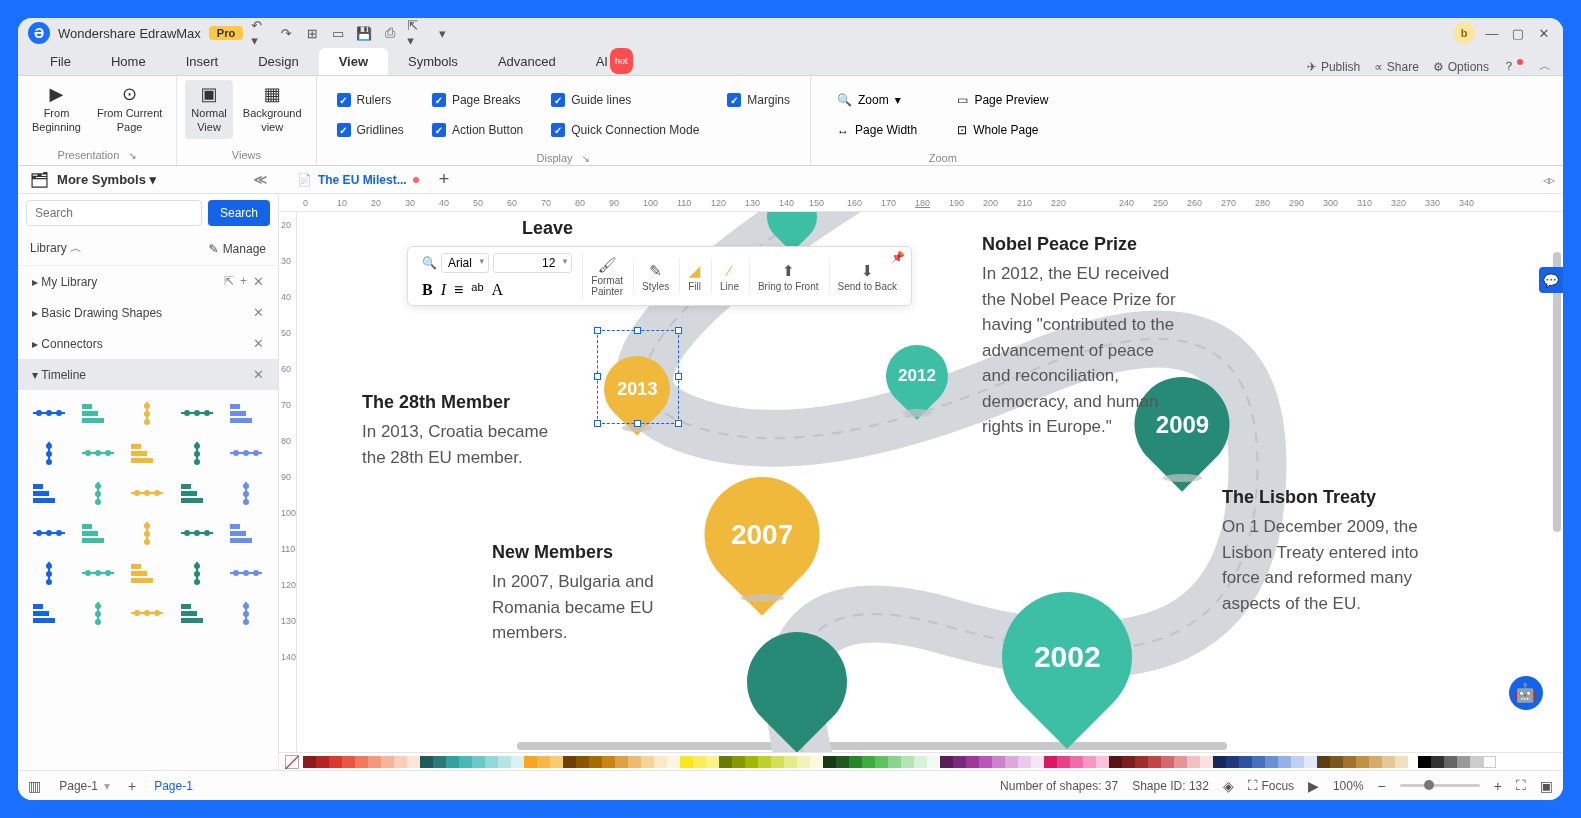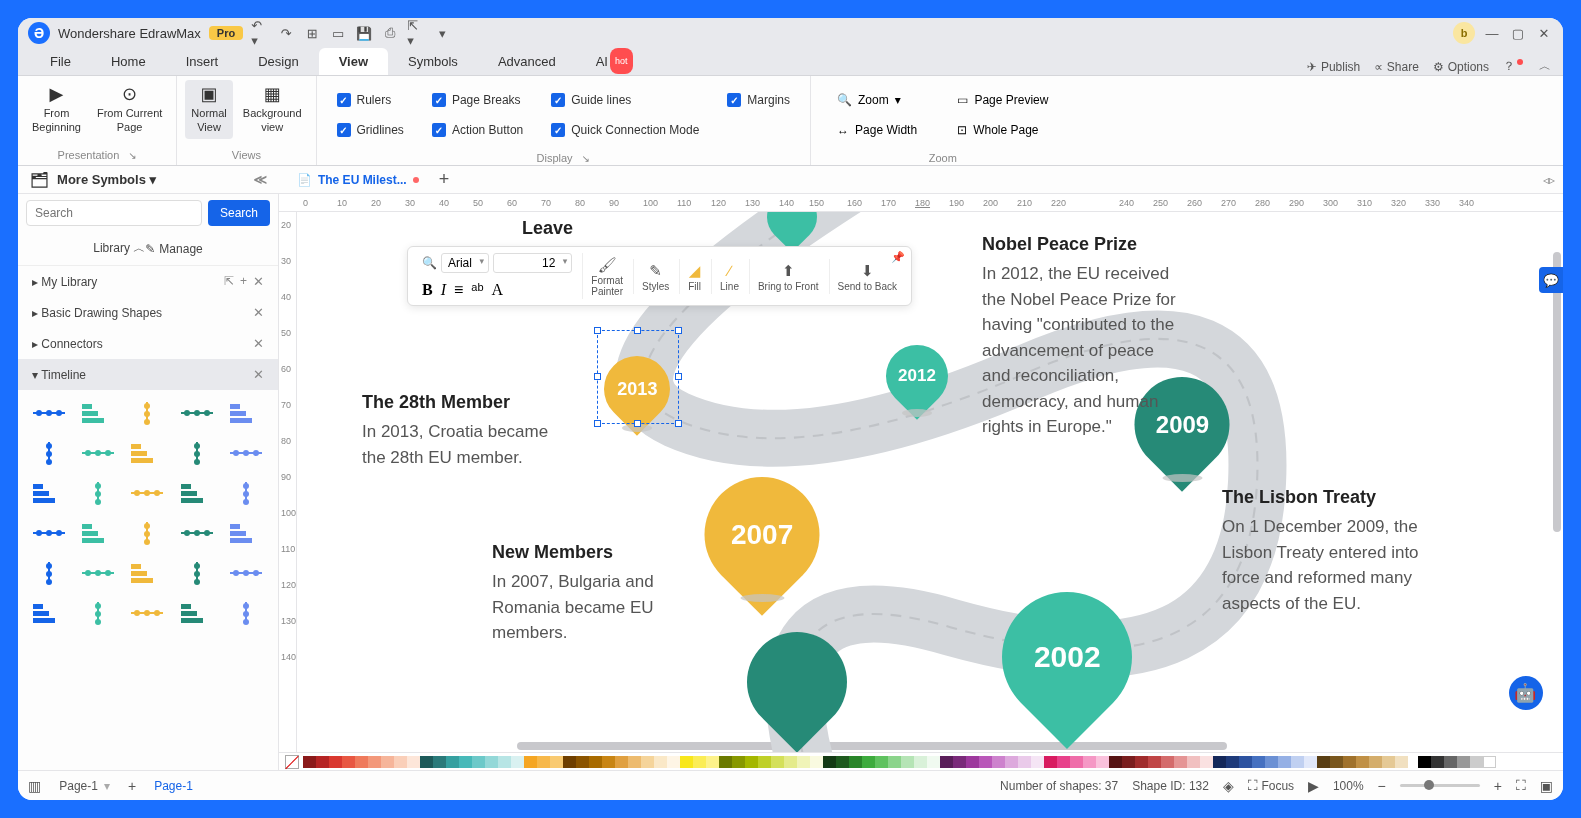--- a/index.html
+++ b/index.html
@@ -48,21 +48,21 @@
 .doctab .dot { width:6px; height:6px; background:#ff6767; border-radius:50%;}
 .plus-tab { font-size:18px; color:#555; padding:0 8px; cursor:pointer;}
 .collapse-left { position:absolute; right:8px; font-size:12px; color:#888;}
 
 
 .main { flex:1; display:flex; position:relative; overflow:hidden;}
 .sidebar { width: 261px; background:#fdfdfd; border-right:1px solid #e5e5e8; display:flex; flex-direction:column;}
 .search-row { display:flex; gap:6px; padding:6px 8px; align-items:center;}
 .search-row input { flex:1; border:1px solid #ddd; border-radius:4px; padding:4px 8px; font-size:12px; height:26px;}
 .search-btn { background:#1564e8; color:#fff; border:none; border-radius:4px; padding:4px 12px; font-size:12px; height:26px; cursor:pointer;}
-.lib-hdr { display:flex; align-items:center; justify-content:center; padding:8px 12px; font-size:12px; color:#444; border-bottom:1px solid #eee;}
+.lib-hdr { display:flex; align-items:center; justify-content:space-between; padding:8px 12px; font-size:12px; color:#444; border-bottom:1px solid #eee;}
 .mng { display:flex; align-items:center; gap:4px; cursor:pointer;}
 .cat-row { display:flex; align-items:center; justify-content:space-between; padding:8px 14px; font-size:12px; color:#444; cursor:pointer;}
 .cat-row .x { color:#888; font-size:13px;}
 .cat-row .icons { display:flex; gap:6px; color:#888; font-size:12px;}
 .cat-row.active { background:#e8e9ed;}
 .shape-grid { flex:1; padding:8px 12px; display:grid; grid-template-columns:repeat(5, 1fr); gap:10px; align-content:start;}
 .shape-thumb { width:38px; height:30px; display:flex; align-items:center; justify-content:center; cursor:pointer;}
 
 
 .canvas-wrap { flex:1; display:flex; flex-direction:column; position:relative; background:#fff;}

